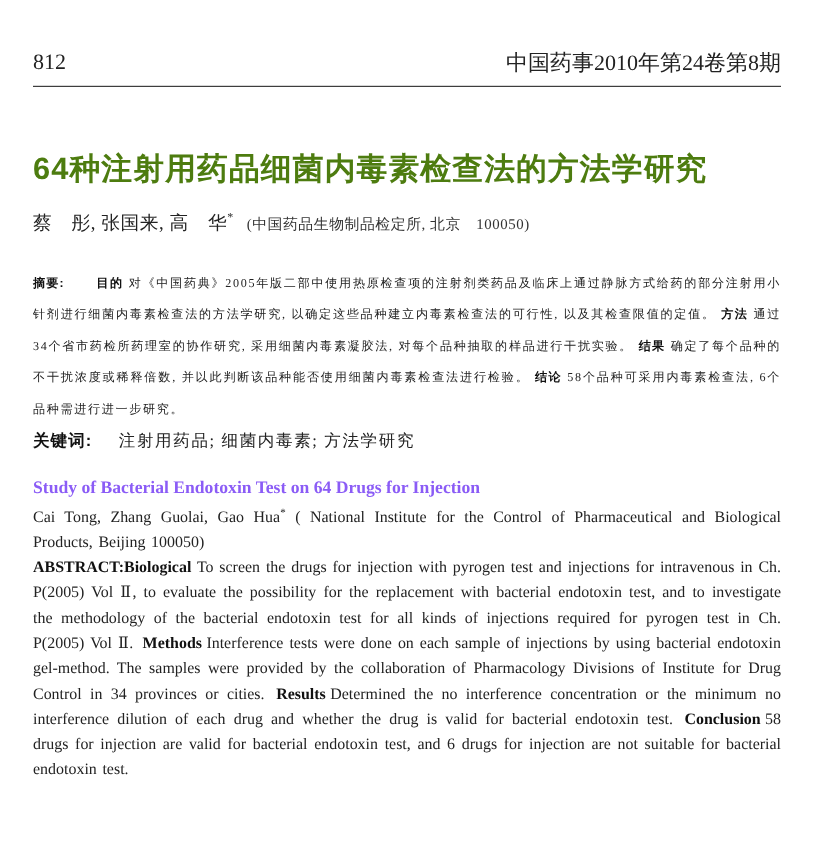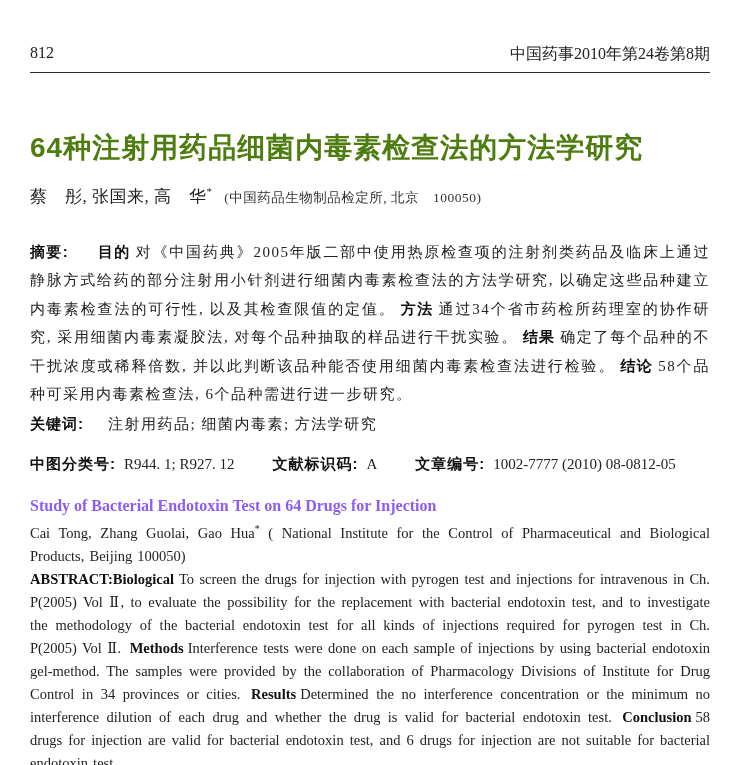--- a/index.html
+++ b/index.html
@@ -16,22 +16,22 @@
     overflow: hidden;
     box-sizing: border-box;
     padding: 0 30px;
     font-family: "Liberation Serif", "DejaVu Serif", serif;
   }
   
   .header {
     margin-top: 44px;
     display: flex;
     justify-content: space-between;
-    align-items: flex-start;
-    font-size: 16px;
+    align-items: center;
+    font-size: 20px;
     color: #222;
   }
   .rule {
     margin-top: 7px;
     border-top: 1.6px solid #2a2a2a;
     height: 0;
   }
   
   .title {
     margin: 58px 0 0 0;
@@ -55,21 +55,21 @@
   }
   .authors .affil {
     font-size: 13.5px;
     color: #333;
     margin-left: 8px;
     letter-spacing: 0.5px;
   }
   
   .zh-abs {
     margin: 30px 0 0 0;
-    font-size: 15px;
+    font-size: 11px;
     line-height: 28.5px;
     text-align: justify;
     letter-spacing: 1.5px;
     color: #222;
   }
   .zh-label {
     font-family: "Liberation Sans", "DejaVu Sans", sans-serif;
     font-weight: bold;
     color: #111;
     letter-spacing: 1px;
@@ -134,23 +134,20 @@
   </div>
 
   <p class="zh-abs">
     <span class="zh-label abs-head">摘要:</span><span class="zh-label zh-seg-label">目的</span><span>对《中国药典》2005年版二部中使用热原检查项的注射剂类药品及临床上通过静脉方式给药的部分注射用小针剂进行细菌内毒素检查法的方法学研究, 以确定这些品种建立内毒素检查法的可行性, 以及其检查限值的定值。</span><span class="zh-label zh-seg-label">方法</span><span>通过34个省市药检所药理室的协作研究, 采用细菌内毒素凝胶法, 对每个品种抽取的样品进行干扰实验。</span><span class="zh-label zh-seg-label">结果</span><span>确定了每个品种的不干扰浓度或稀释倍数, 并以此判断该品种能否使用细菌内毒素检查法进行检验。</span><span class="zh-label zh-seg-label">结论</span><span>58个品种可采用内毒素检查法, 6个品种需进行进一步研究。</span>
   </p>
 
   <p class="zh-keywords">
     <span class="zh-label">关键词:</span><span>注射用药品; 细菌内毒素; 方法学研究</span>
   </p>
 
-  <p class="meta-line">
-    <span class="zh-label">中图分类号:</span><span class="meta-gap">R944. 1; R927. 12</span><span class="zh-label">文献标识码:</span><span class="meta-gap">A</span><span class="zh-label">文章编号:</span><span>1002-7777 (2010) 08-0812-05</span>
-  </p>
 
   <div class="en-section">
     <p class="en-title">Study of Bacterial Endotoxin Test on 64 Drugs for Injection</p>
 
     <p class="en-body">
       <span>Cai Tong, Zhang Guolai, Gao Hua</span><sup>*</sup>
       <span>( National Institute for the Control of Pharmaceutical and Biological Products, Beijing 100050)</span>
     </p>
 
     <p class="en-body">

